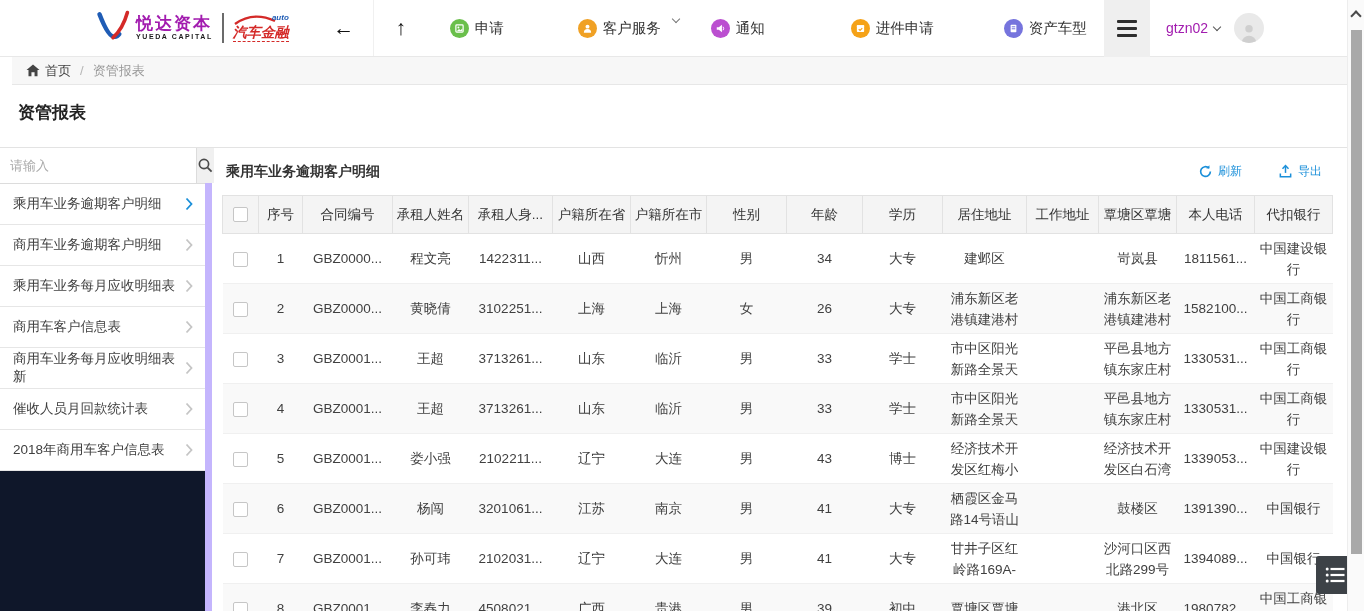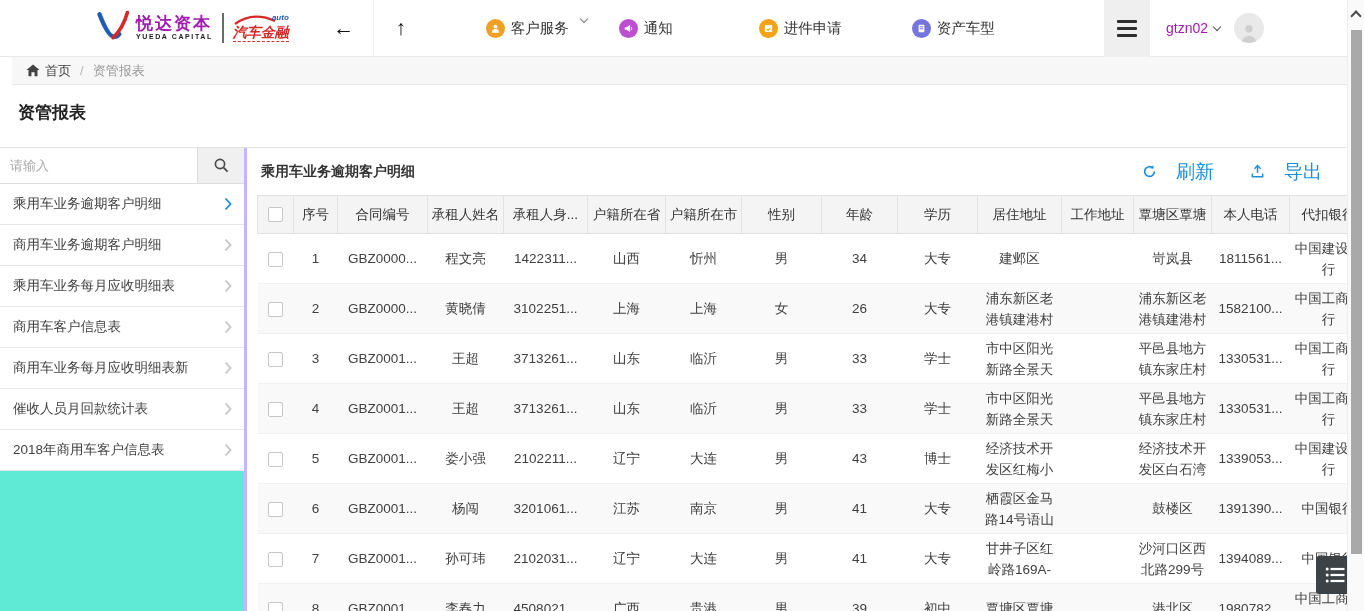--- a/index.html
+++ b/index.html
@@ -42,34 +42,34 @@
   .breadcrumb{position:absolute;top:57px;left:12px;width:1364px;height:28px;background:#f7f7f7;border-bottom:1px solid #e7e7e7;display:flex;align-items:center;padding-left:14px;font-size:13px;color:#555;z-index:2}
   .crumb-home{display:flex;align-items:center;gap:5px;cursor:pointer;color:#444}
   .crumb-sep{color:#b5b5b5;margin:0 9px}
   .crumb-current{color:#999}
 
   
   .page-title{position:absolute;top:101px;left:18px;font-size:17px;font-weight:bold;color:#222}
 
   
   .content{position:absolute;top:147px;left:0;width:1364px;height:464px;border-top:1px solid #e3e3e3;display:flex;background:#fff}
-  .sidebar{width:247px;flex:none;border-right:3px solid #c4b5fd;background:#5eead4}
+  .sidebar{width:212px;flex:none;border-right:7px solid #c4b5fd;background:#0f172a}
   .search-row{height:36px;display:flex;border-bottom:1px solid #dcdcdc}
   .search-input{flex:1;border:none;outline:none;padding:0 10px;font-size:13px;color:#333;background:#fff}
   .search-input::placeholder{color:#aaa}
   .search-btn{width:47px;background:#f0f0f0;border-left:1px solid #dcdcdc;display:flex;align-items:center;justify-content:center;cursor:pointer}
   .side-item{height:41px;display:flex;align-items:center;justify-content:space-between;padding:0 12px 0 13px;border-bottom:1px solid #e6e6e6;font-size:13.5px;color:#3f3f3f;cursor:pointer;background:#fff}
   .side-item .chev{color:#c5c5c5;display:flex;align-items:center}
   .side-item.active .chev{color:#1a8fd9}
 
   .main{flex:1;min-width:0}
   .panel-head{height:47px;display:flex;align-items:center;justify-content:space-between;padding:0 14px}
   .panel-title{font-weight:bold;font-size:14px;color:#333}
   .panel-actions{display:flex;gap:36px;margin-right:28px}
-  .action{display:flex;align-items:center;gap:19px;color:#1a8fd9;font-size:19px;cursor:pointer}
+  .action{display:flex;align-items:center;gap:5px;color:#1a8fd9;font-size:12px;cursor:pointer}
 
   .table-wrap{height:417px;overflow:hidden;padding-left:10px}
   table{border-collapse:collapse;table-layout:fixed;width:1110px}
   thead th{height:38px;background:#f4f4f4;border:1px solid #e2e2e2;font-weight:normal;font-size:13.5px;color:#333;padding:0 2px;overflow:hidden;white-space:nowrap}
   tbody tr{height:50px}
   tbody tr.even{background:#f9f9f9}
   tbody td{font-size:13.5px;color:#404040;text-align:center;vertical-align:middle;padding:2px 4px;line-height:21px;word-break:break-all;border-bottom:1px solid #f0f0f0;overflow:hidden}
   input[type=checkbox]{appearance:none;-webkit-appearance:none;width:15px;height:15px;border:1px solid #c6c6c6;border-radius:2px;background:#fff;cursor:pointer;vertical-align:middle}
 
   
@@ -102,20 +102,30 @@
       <span class="auto">auto</span>
       <span class="subbrand-cn">汽车金融</span>
     </span>
   </div>
 
   <div class="back-btn">←</div>
   <div class="nav-sep"></div>
   <div class="up-btn">↑</div>
 
   <div class="nav-tabs">
+    <div class="nav-tab t2">
+      <span class="tab-icon ic-apply">
+        <svg width="11" height="11" viewBox="0 0 10 10">
+            <rect x="1.7" y="1.7" width="6.6" height="6.6" rx="0.8" fill="none" stroke="#fff" stroke-width="1.1"></rect>
+            <circle cx="4" cy="4" r="0.9" fill="#fff"></circle>
+            <path d="M2.4 7.4 L4.6 5.4 L6 6.6 L7.6 5 L7.6 7.4 Z" fill="#fff"></path>
+          </svg>
+      </span>
+      <span>申请</span>
+    </div>
     <div class="nav-tab t3">
       <span class="tab-icon ic-service">
         <svg width="11" height="11" viewBox="0 0 10 10">
             <circle cx="5" cy="3.3" r="1.8" fill="#fff"></circle>
             <path d="M1.7 8.8 a3.3 3.3 0 0 1 6.6 0 Z" fill="#fff"></path>
           </svg>
       </span>
       <span>客户服务</span>
       <span class="mini-caret"></span>
     </div>

